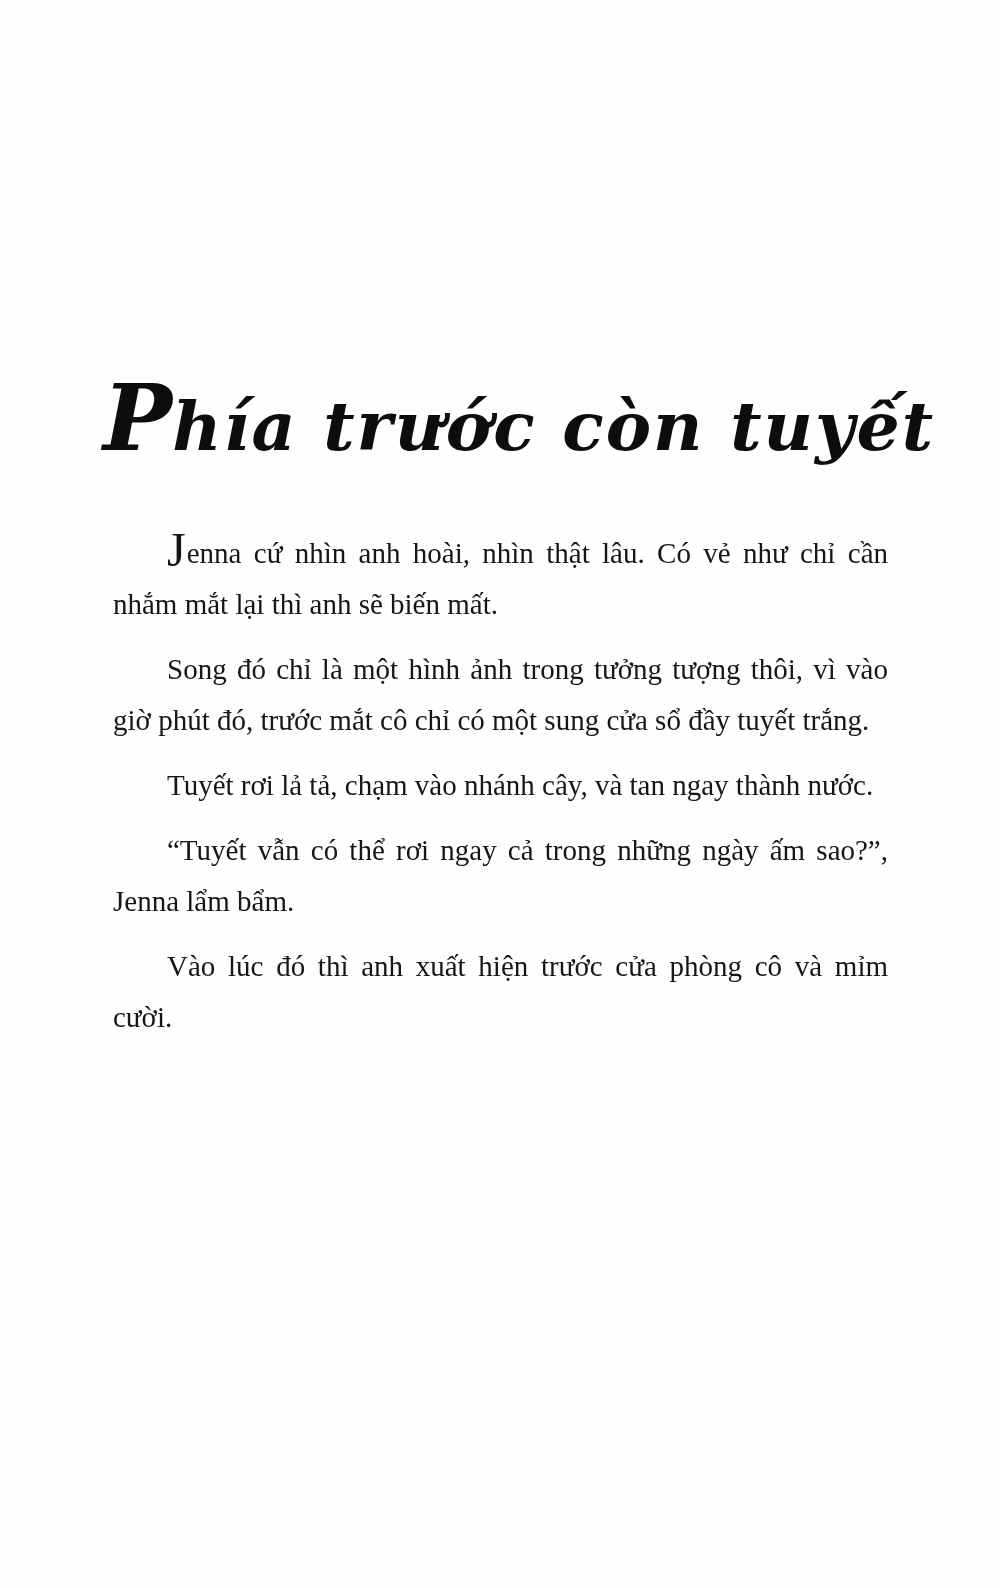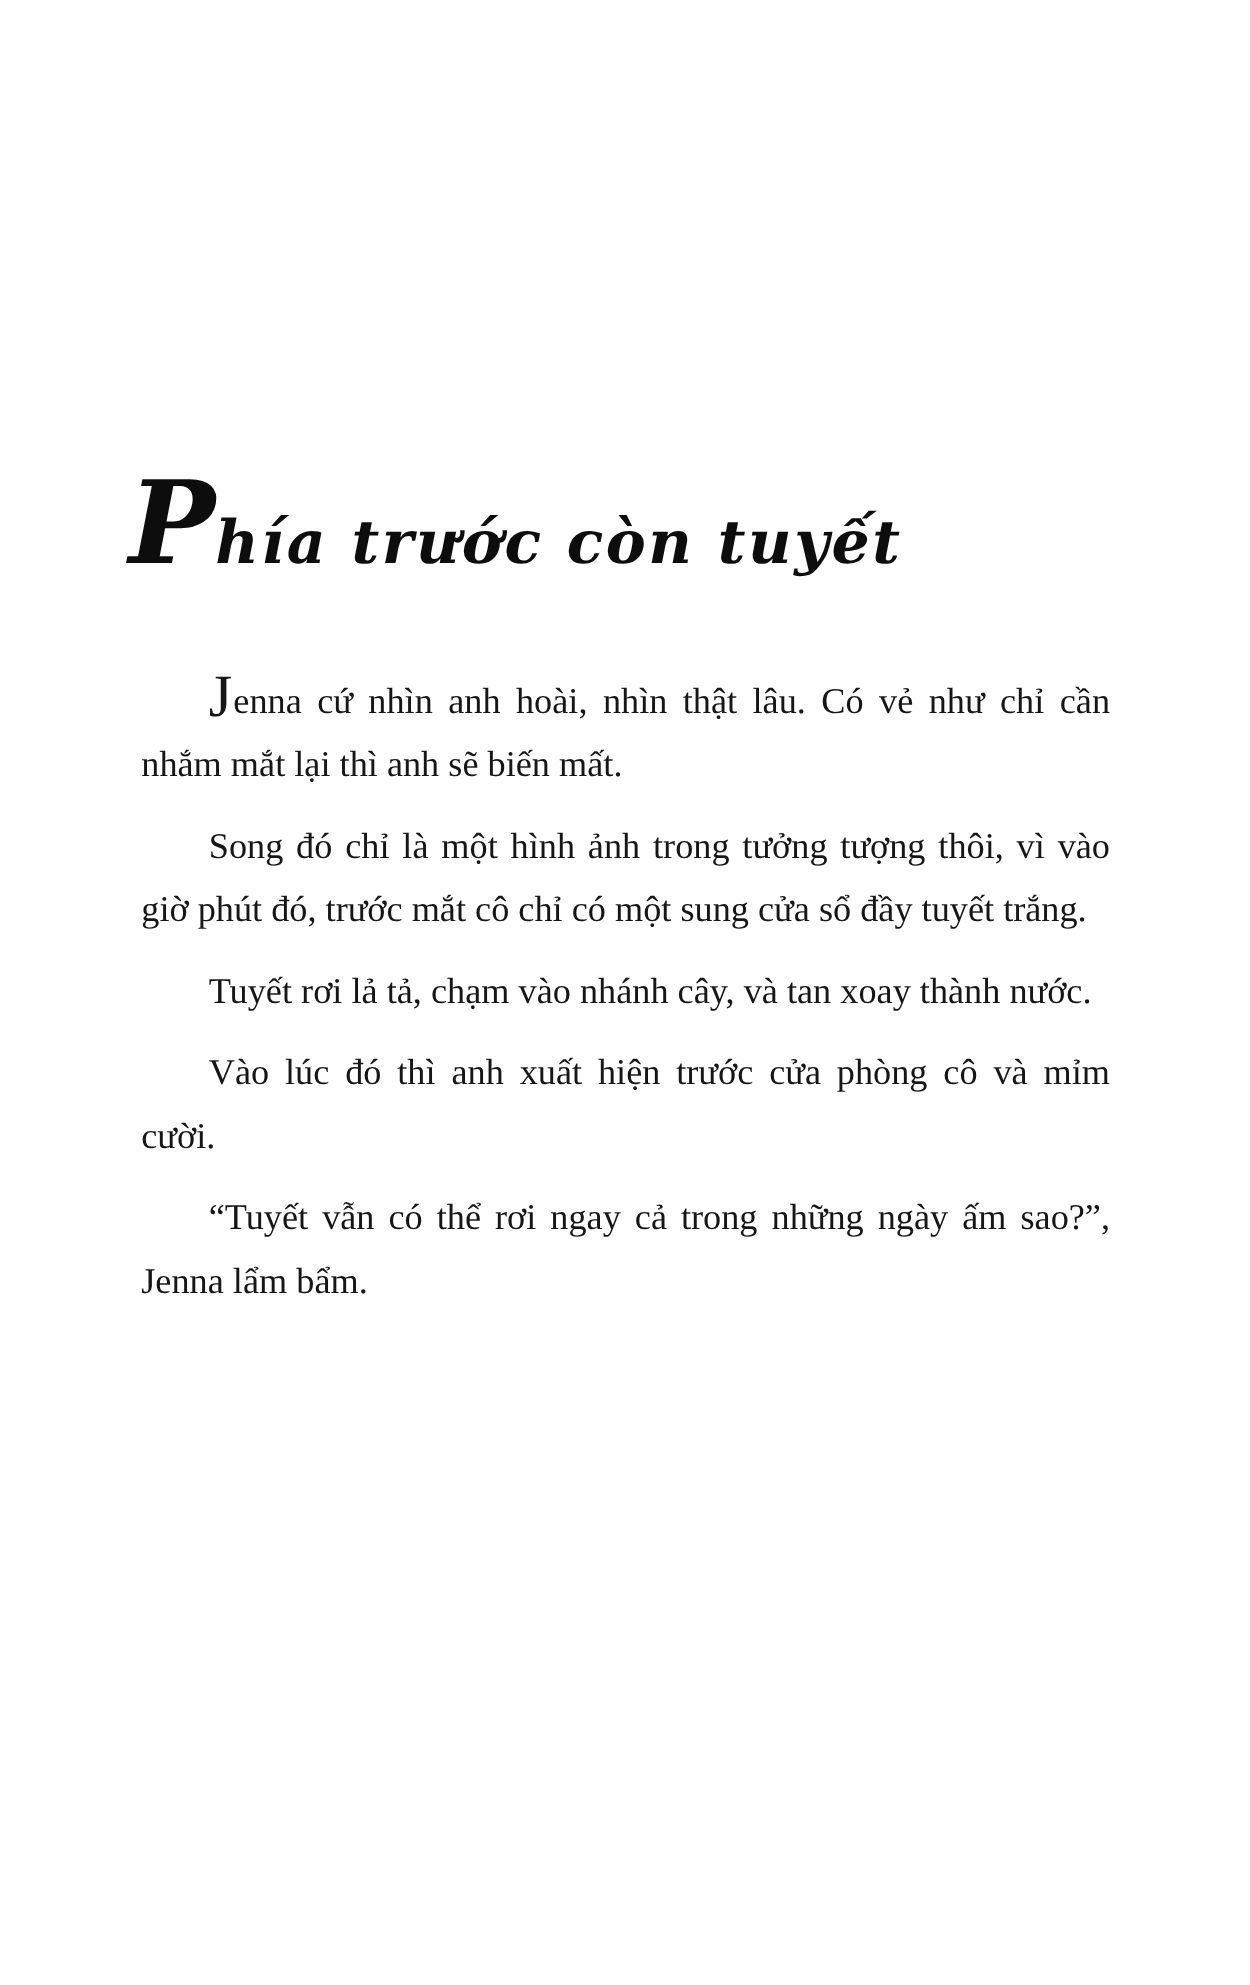--- a/index.html
+++ b/index.html
@@ -21,21 +21,21 @@
     position: absolute;
     left: 113px;
     right: 112px;
     top: 0;
   }
   .chapter-title {
     margin: 368px 0 0 -10px;
     font-family: "DejaVu Serif", serif;
     font-style: italic;
     font-weight: bold;
-    font-size: 48px;
+    font-size: 68px;
     line-height: 100px;
     letter-spacing: 2px;
     white-space: nowrap;
     color: #0d0d0d;
   }
   .chapter-title::first-letter {
     font-size: 92px;
     letter-spacing: 0;
   }
   .body-text {
@@ -65,22 +65,22 @@
   <div class="content">
 
     <h1 class="chapter-title">Phía trước còn tuyết</h1>
 
     <div class="body-text">
 
       <p><span class="initial">J</span><span>enna cứ nhìn anh hoài, nhìn thật lâu. Có vẻ như chỉ cần nhắm mắt lại thì anh sẽ biến mất.</span></p>
 
       <p>Song đó chỉ là một hình ảnh trong tưởng tượng thôi, vì vào giờ phút đó, trước mắt cô chỉ có một sung cửa sổ đầy tuyết trắng.</p>
 
-      <p>Tuyết rơi lả tả, chạm vào nhánh cây, và tan xoay thành nước.</p>
+      <p>Tuyết rơi lả tả, chạm vào nhánh cây, và tan ngay thành nước.</p>
+
+      <p>“Tuyết vẫn có thể rơi ngay cả trong những ngày ấm sao?”, Jenna lẩm bẩm.</p>
 
       <p>Vào lúc đó thì anh xuất hiện trước cửa phòng cô và mỉm cười.</p>
-
-      <p>“Tuyết vẫn có thể rơi ngay cả trong những ngày ấm sao?”, Jenna lẩm bẩm.</p>
 
 
     </div>
   </div>
 </div>
 
 </body></html>

